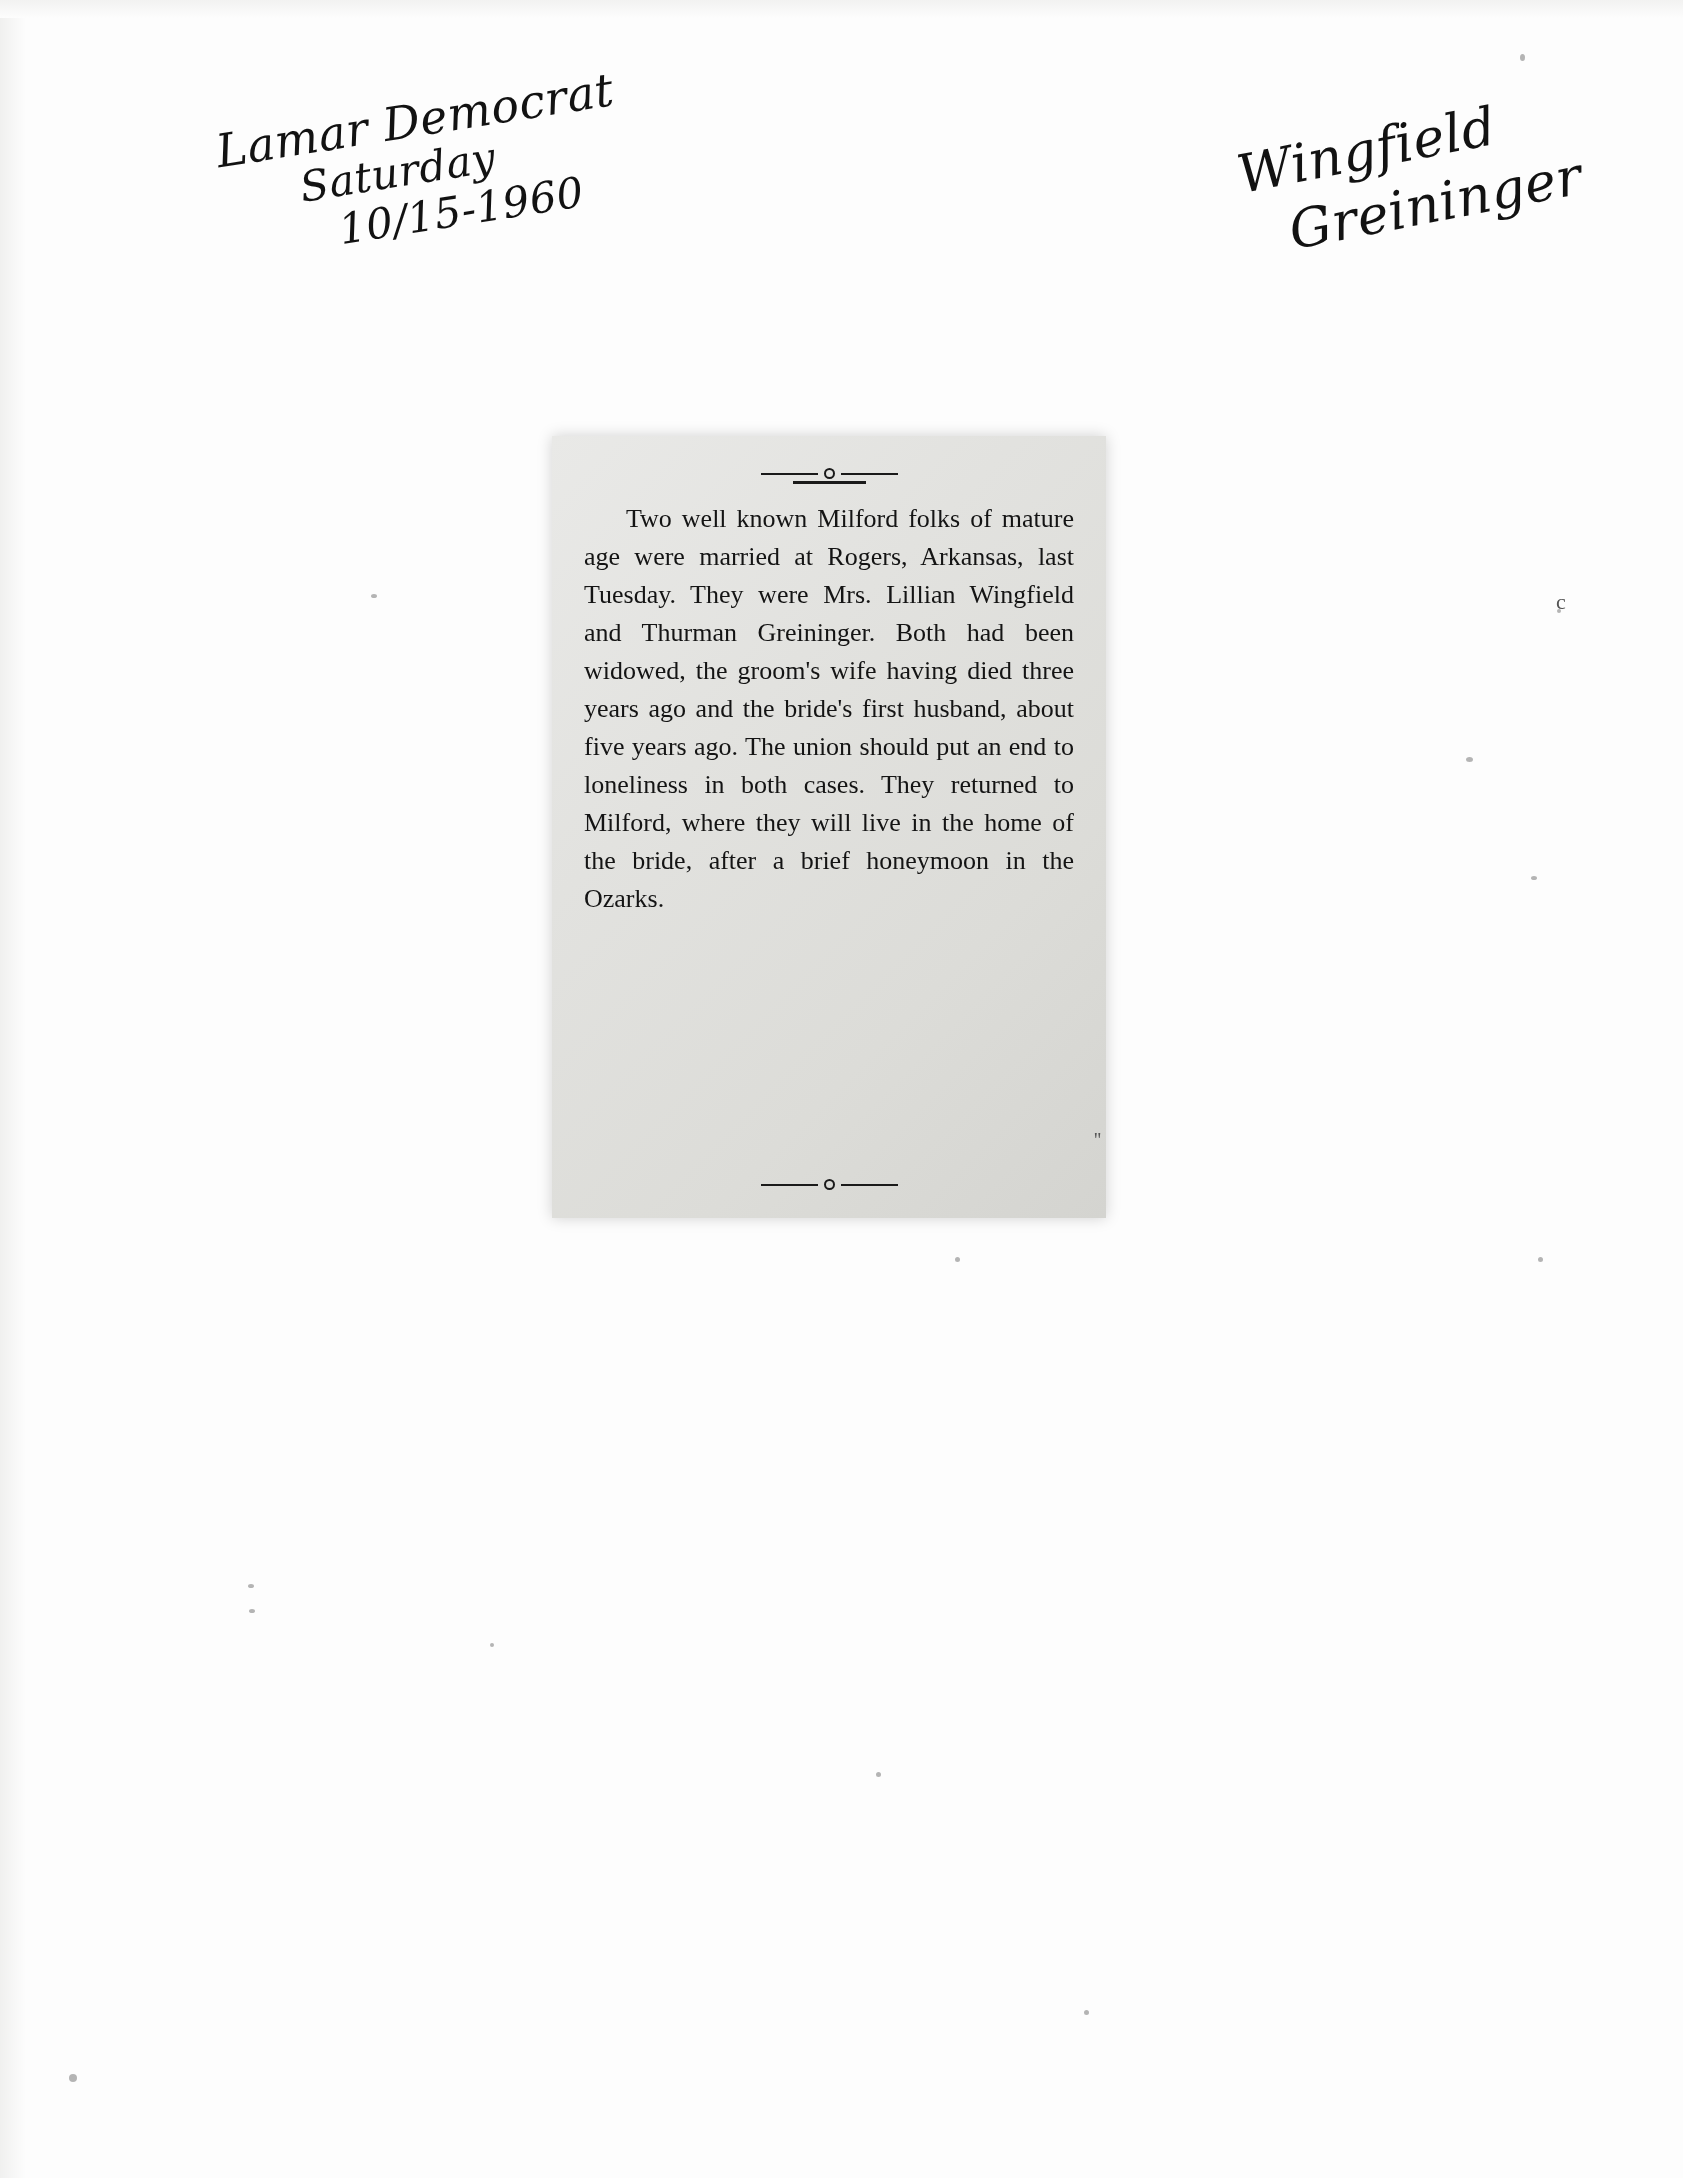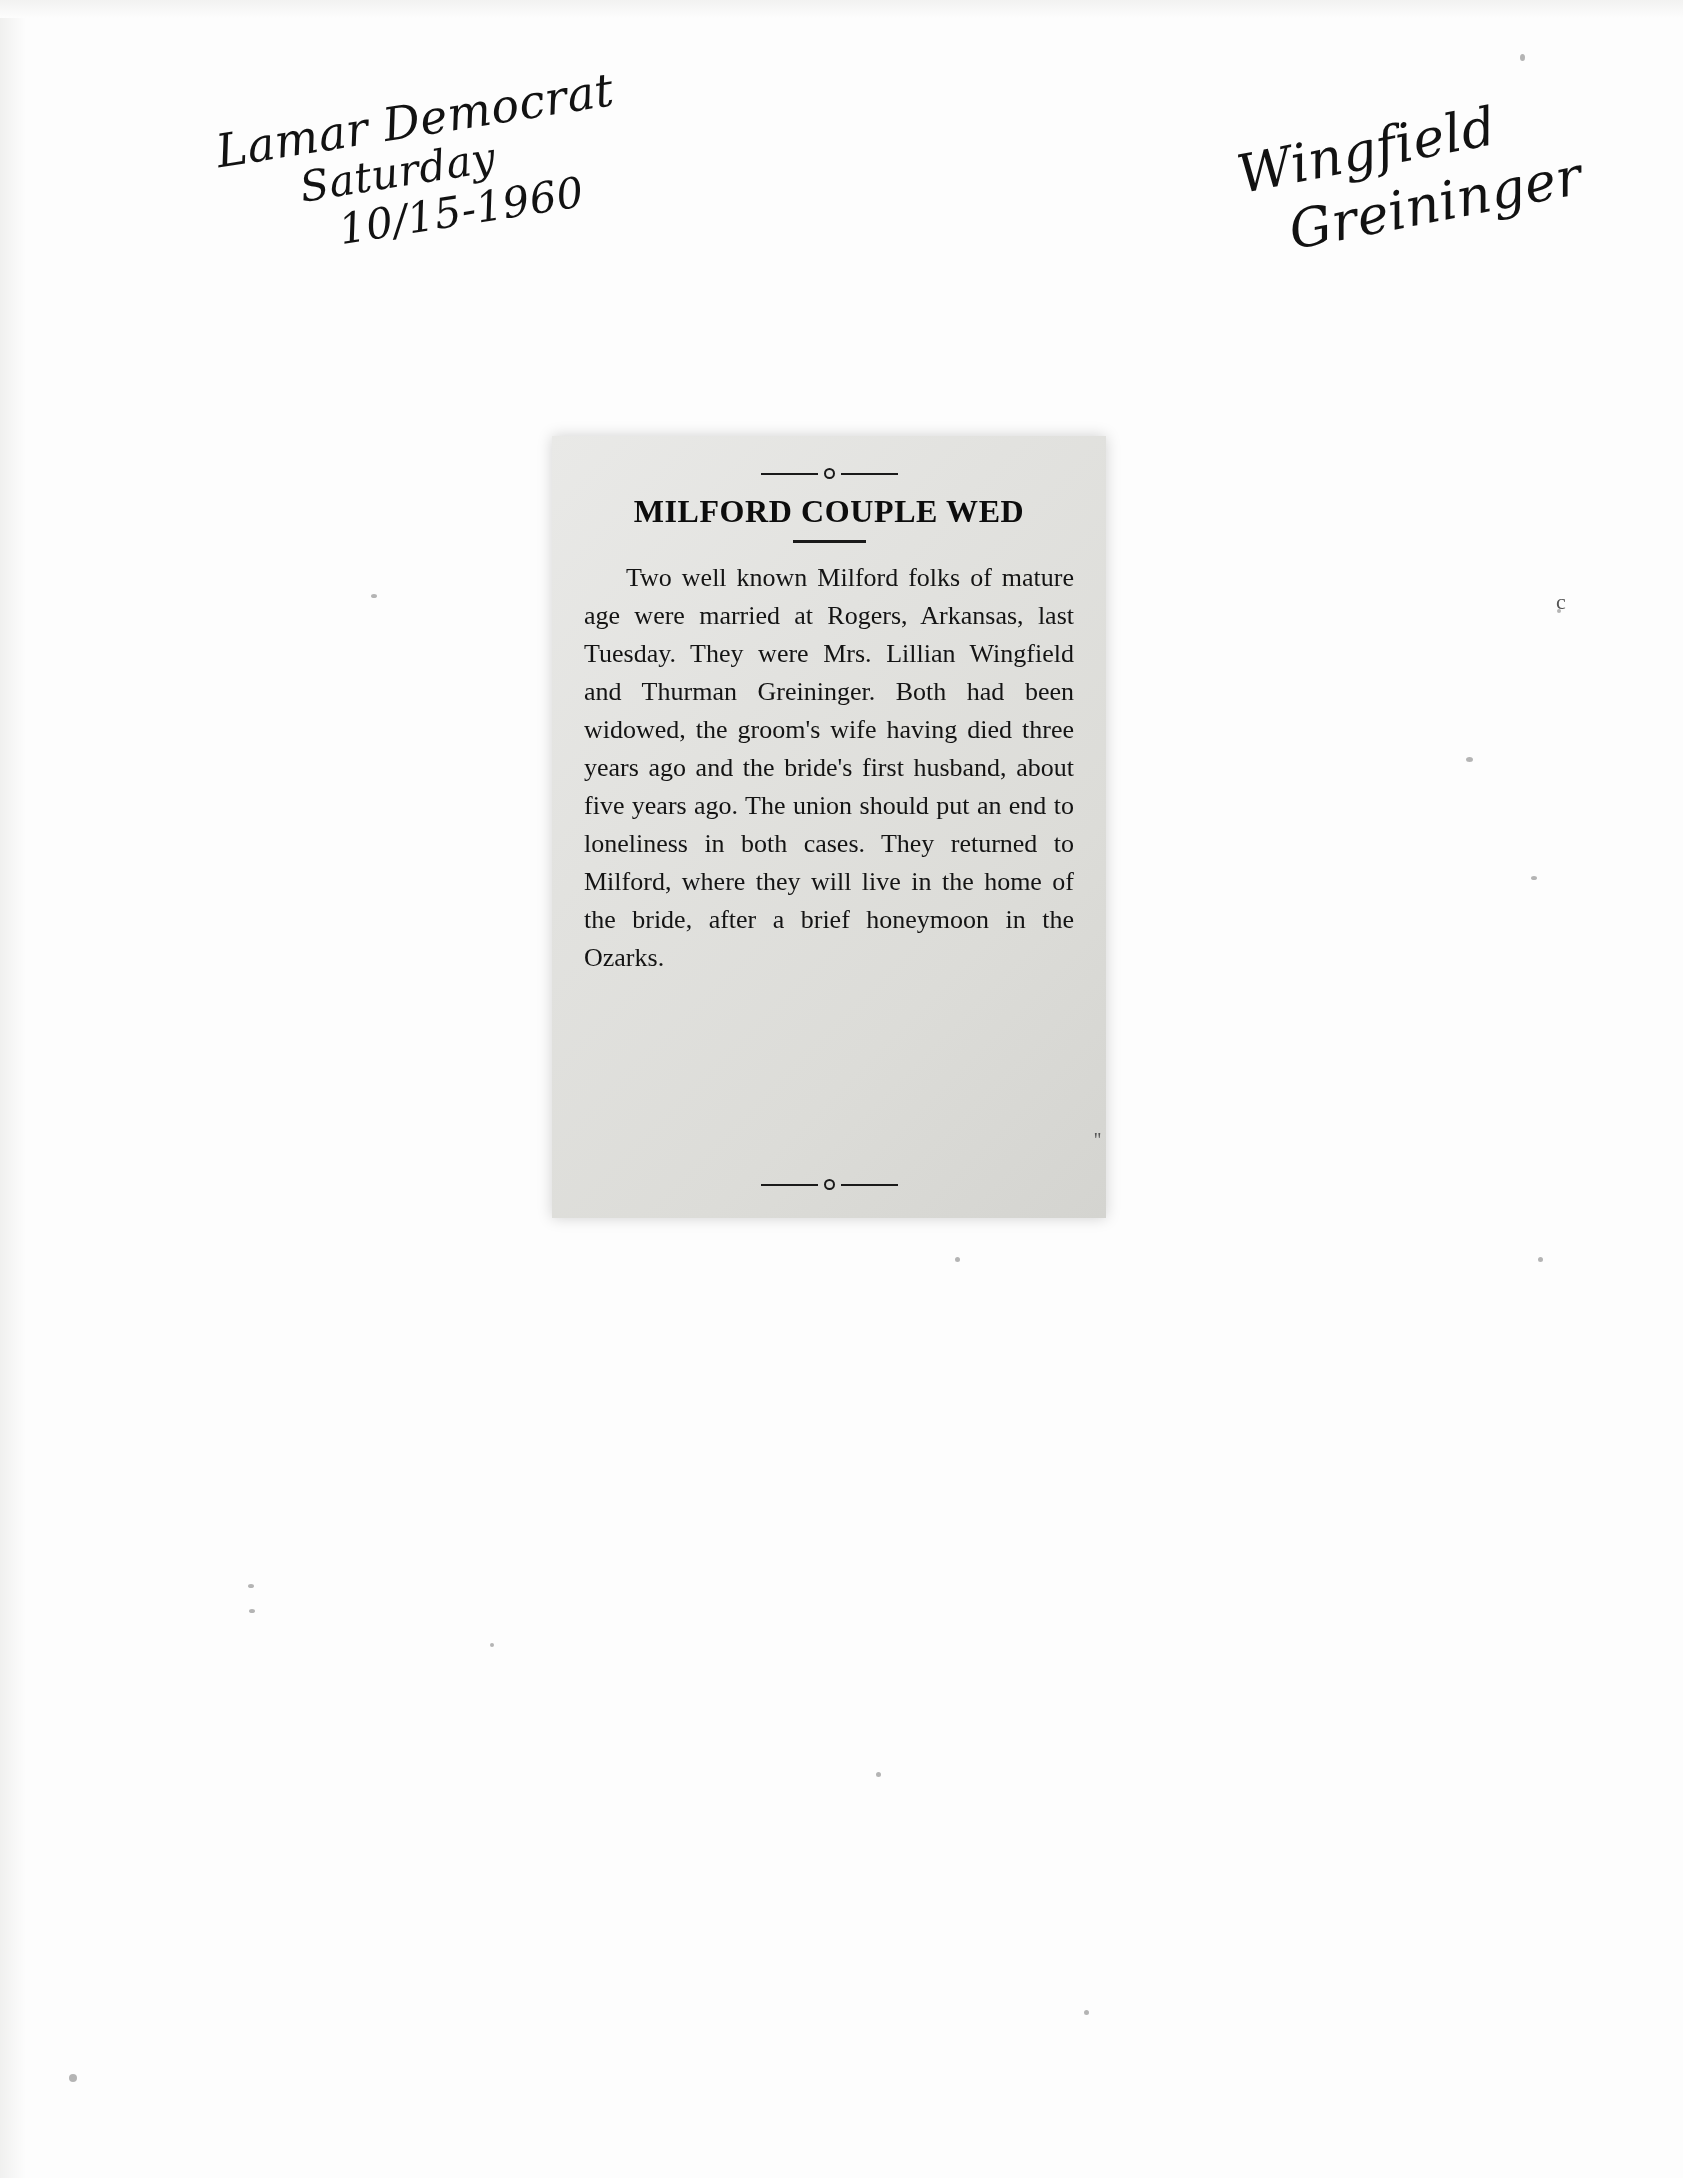--- a/index.html
+++ b/index.html
@@ -195,21 +195,20 @@
 
   <div class="clipping">
     <div class="clipping-inner">
 
       <div class="rule-ornament">
         <span class="bar"></span>
         <span class="dot"></span>
         <span class="bar"></span>
       </div>
 
-      <div class="headline">MILFORD COUPLE WED</div>
 
       <div class="short-rule"></div>
 
       <div class="body-col">
         <p>Two well known Milford folks of mature age were married at Rogers, Arkansas, last Tuesday. They were Mrs. Lillian Wingfield and Thurman Greininger. Both had been widowed, the groom's wife having died three years ago and the bride's first husband, about five years ago. The union should put an end to loneliness in both cases. They returned to Milford, where they will live in the home of the bride, after a brief honeymoon in the Ozarks.</p>
       </div>
 
       <div class="footer-ornament">
         <div class="rule-ornament">
           <span class="bar"></span>

